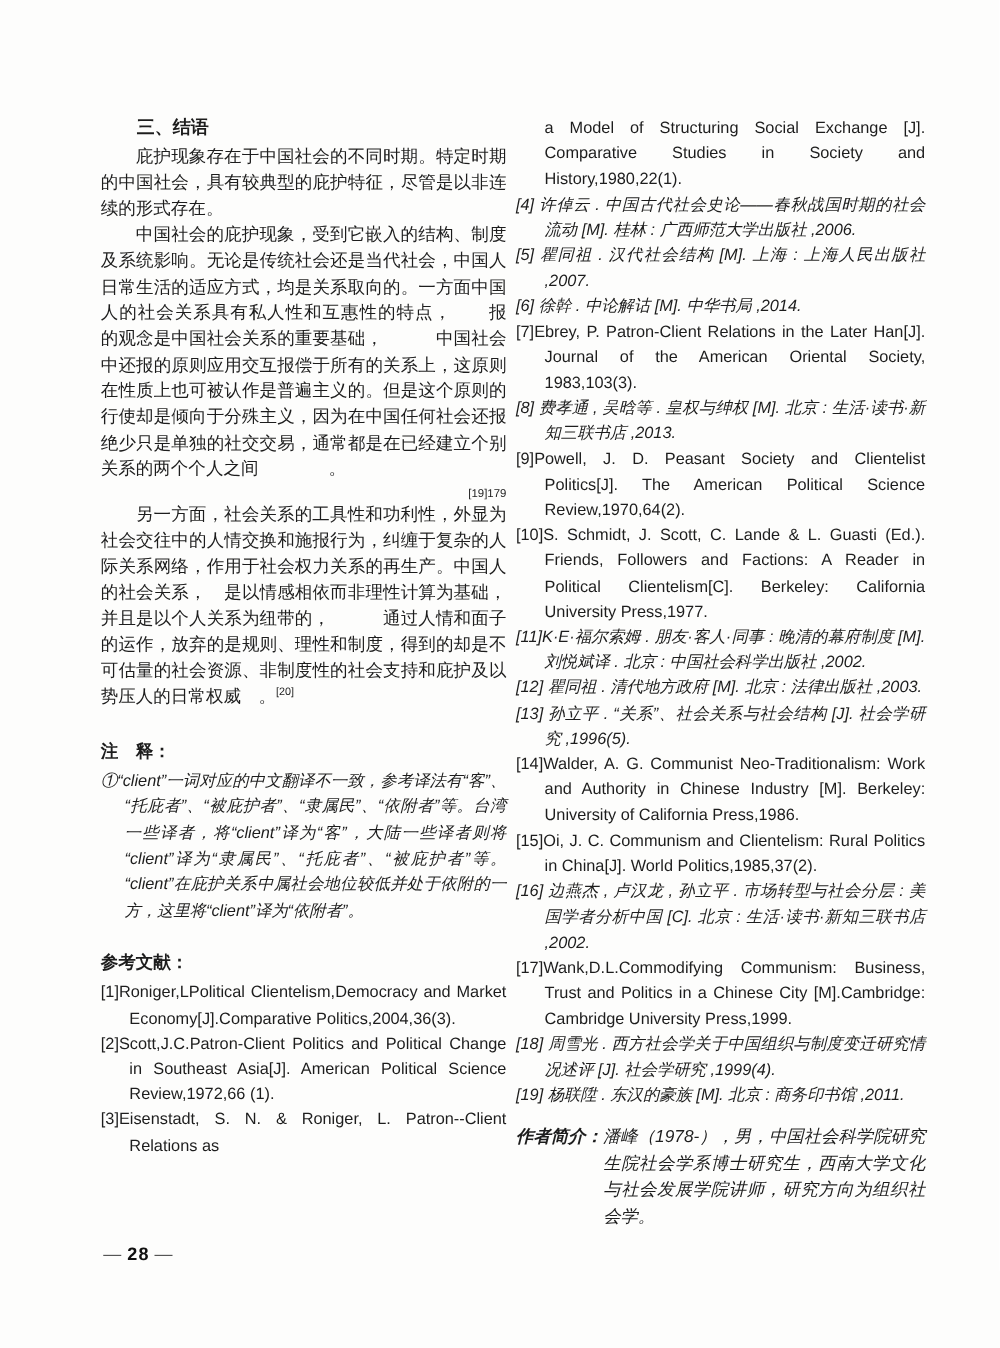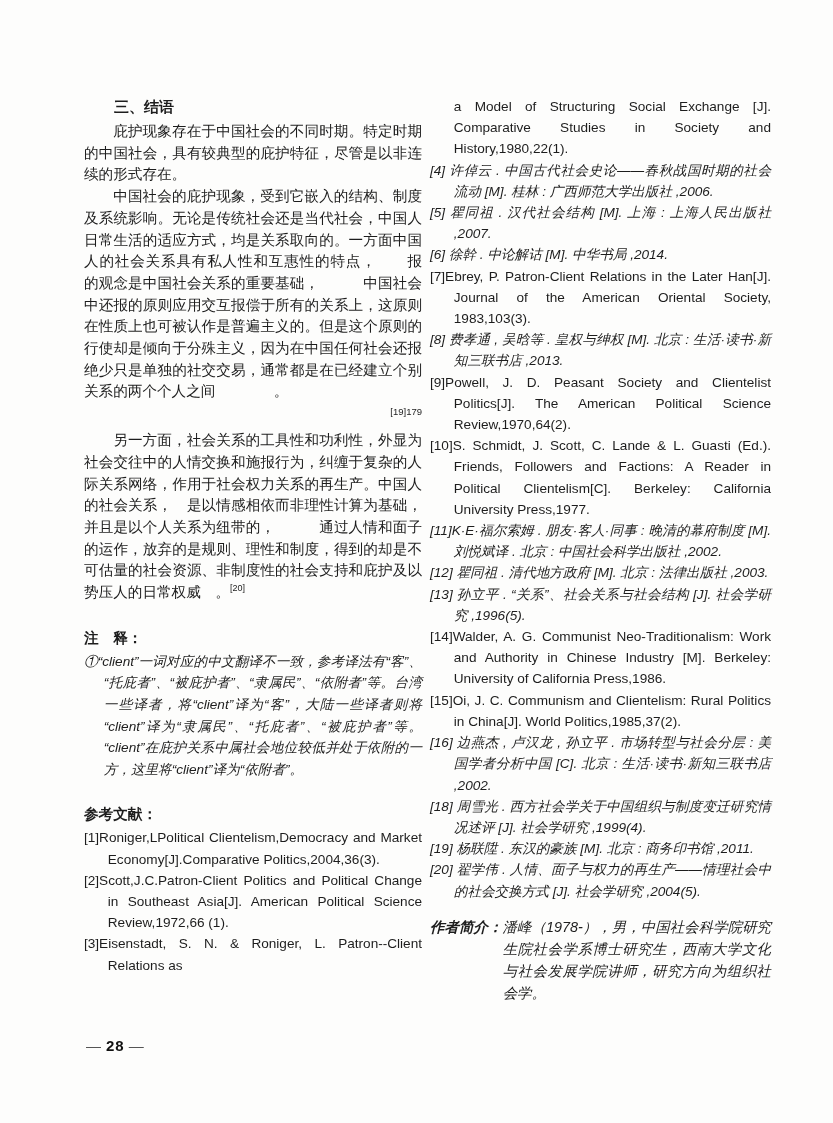--- a/index.html
+++ b/index.html
@@ -13,21 +13,21 @@
   }
   .col{position:absolute;top:96px;text-align:justify;}
   .col-left{left:84px;width:338px;}
   .col-right{left:430px;width:341px;}
 
   .sec-heading{
     font-weight:bold;font-size:15px;line-height:22px;
     margin:0 0 3px 0;text-indent:2em;
   }
   .para{font-size:14.6px;line-height:21.7px;text-indent:2em;margin:0;}
-  .para-gap{margin-top:11px;}
+  .para-gap{}
   .fn-line{font-size:9.5px;line-height:15px;margin:1px 0 0 0;text-align:right;}
   sup.fn{font-size:9px;line-height:0;vertical-align:super;}
 
   .block-heading{
     font-weight:bold;font-size:14.6px;line-height:22px;
     margin:23px 0 2px 0;text-align:left;
   }
   .note{
     font-size:13.6px;line-height:21.6px;
     padding-left:1.45em;text-indent:-1.45em;
@@ -116,26 +116,26 @@
         <p class="ref lang-zh">[12] 瞿同祖 . 清代地方政府 [M]. 北京 : 法律出版社 ,2003.</p>
 
         <p class="ref lang-zh">[13] 孙立平 . “关系”、社会关系与社会结构 [J]. 社会学研究 ,1996(5).</p>
 
         <p class="ref lang-en">[14]Walder, A. G. Communist Neo-Traditionalism: Work and Authority in Chinese Industry [M]. Berkeley: University of California Press,1986.</p>
 
         <p class="ref lang-en">[15]Oi, J. C. Communism and Clientelism: Rural Politics in China[J]. World Politics,1985,37(2).</p>
 
         <p class="ref lang-zh">[16] 边燕杰 , 卢汉龙 , 孙立平 . 市场转型与社会分层 : 美国学者分析中国 [C]. 北京 : 生活·读书·新知三联书店 ,2002.</p>
 
+        <p class="ref lang-en">[17]Wank,D.L.Commodifying Communism: Business, Trust and Politics in a Chinese City [M].Cambridge: Cambridge University Press,1999.</p>
 
         <p class="ref lang-zh">[18] 周雪光 . 西方社会学关于中国组织与制度变迁研究情况述评 [J]. 社会学研究 ,1999(4).</p>
 
         <p class="ref lang-zh">[19] 杨联陞 . 东汉的豪族 [M]. 北京 : 商务印书馆 ,2011.</p>
 
-        <p class="ref lang-zh">[20] 翟学伟 . 人情、面子与权力的再生产——情理社会中的社会交换方式 [J]. 社会学研究 ,2004(5).</p>
       </div>
 
     <p class="author"><span class="author-label">作者简介：</span><span>潘峰（1978-），男，中国社会科学院研究生院社会学系博士研究生，西南大学文化与社会发展学院讲师，研究方向为组织社会学。</span></p>
 
   </div>
 
   <div class="pageno"><span class="dash">—</span><span class="num">28</span><span class="dash">—</span></div>
 
 </div>
 

